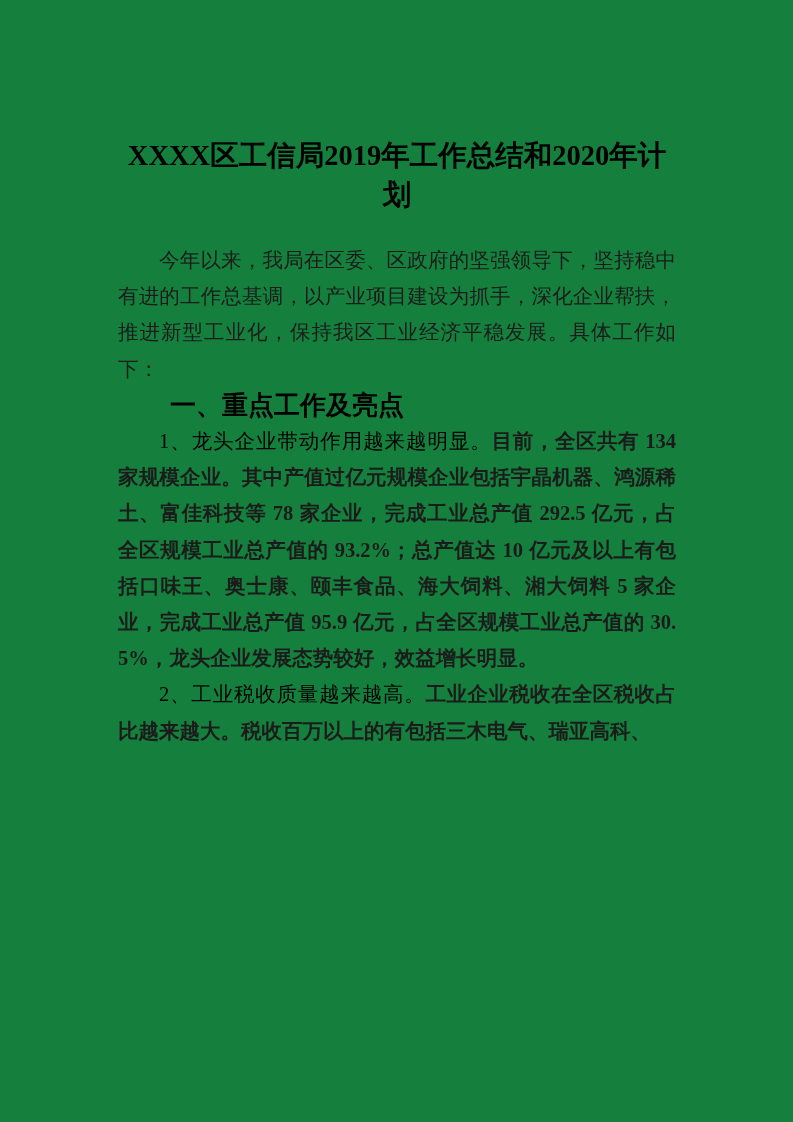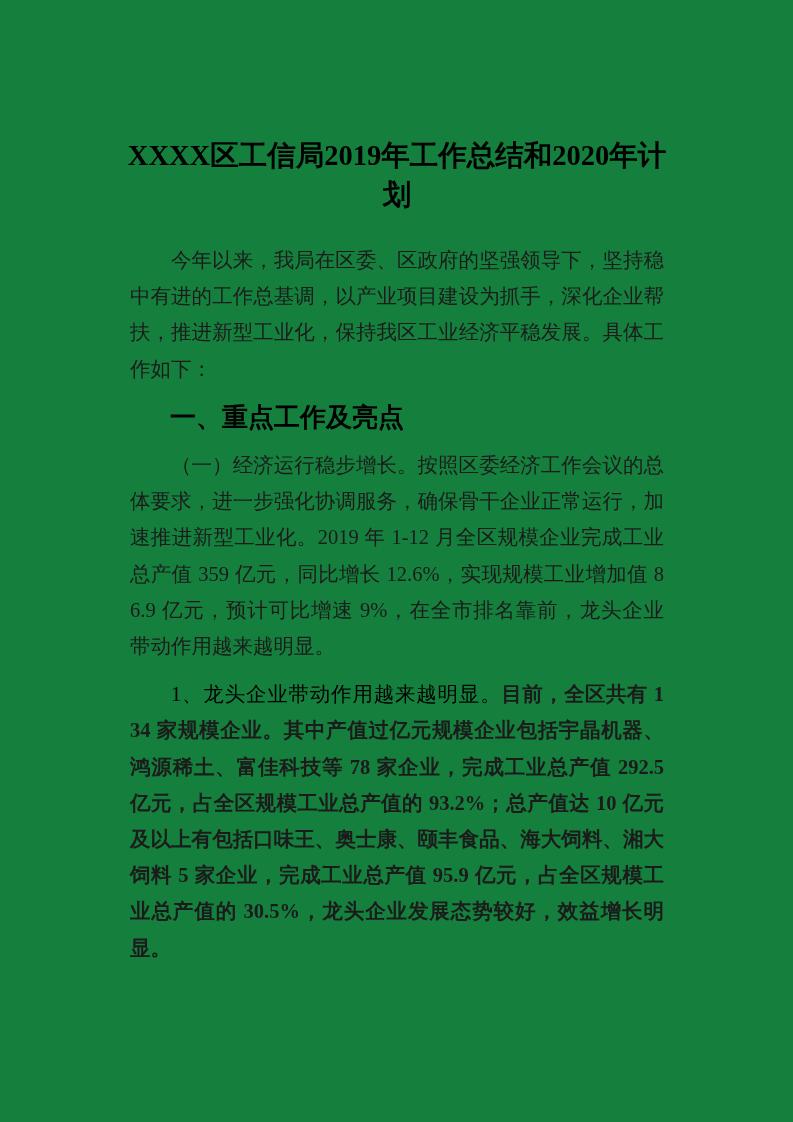--- a/index.html
+++ b/index.html
@@ -39,21 +39,21 @@
     letter-spacing: 0px;
     word-break: break-all;
   }
 
   
   .body-block {
     margin-top: 28px;
   }
 
   p.para {
-    margin: 12px;
+    margin: 0;
     font-family: "Liberation Serif", "DejaVu Serif", serif;
     font-size: 20.5px;
     line-height: 36.2px;
     color: #1b1b1b;
     text-align: justify;
     text-justify: inter-ideograph;
     text-indent: 2em;
     word-break: break-all;
     word-spacing: 0.5px;
   }
@@ -94,22 +94,24 @@
   <div class="content">
 
     <h1 class="doc-title">XXXX区工信局2019年工作总结和2020年计划</h1>
 
     <div class="body-block">
 
       <p class="para">今年以来，我局在区委、区政府的坚强领导下，坚持稳中有进的工作总基调，以产业项目建设为抓手，深化企业帮扶，推进新型工业化，保持我区工业经济平稳发展。具体工作如下：</p>
 
       <p class="section-heading">一、重点工作及亮点</p>
 
-      <p class="para">（一）经济运行稳步增长。按照区委经济工作会议的总体要求，进一步强化协调服务，确保骨干企业正常运行，加速推进新型工业化。2019 年 1-12 月全区规模企业完成工业总产值 359 亿元，同比增长 12.6%，实现规模工业增加值 86.9 亿元，预计可比增速 9%，在全市排名靠前，龙头企业带动作用越来越明显。</p>
 
       <p class="para">
         <span class="lead">1、龙头企业带动作用越来越明显。</span><span class="tail">目前，全区共有 134 家规模企业。其中产值过亿元规模企业包括宇晶机器、鸿源稀土、富佳科技等 78 家企业，完成工业总产值 292.5 亿元，占全区规模工业总产值的 93.2%；总产值达 10 亿元及以上有包括口味王、奥士康、颐丰食品、海大饲料、湘大饲料 5 家企业，完成工业总产值 95.9 亿元，占全区规模工业总产值的 30.5%，龙头企业发展态势较好，效益增长明显。</span>
       </p>
 
+      <p class="para clipped">
+        <span class="lead">2、工业税收质量越来越高。</span><span class="tail">工业企业税收在全区税收占比越来越大。税收百万以上的有包括三木电气、瑞亚高科、</span>
+      </p>
 
     </div>
   </div>
 </div>
 
 </body></html>

